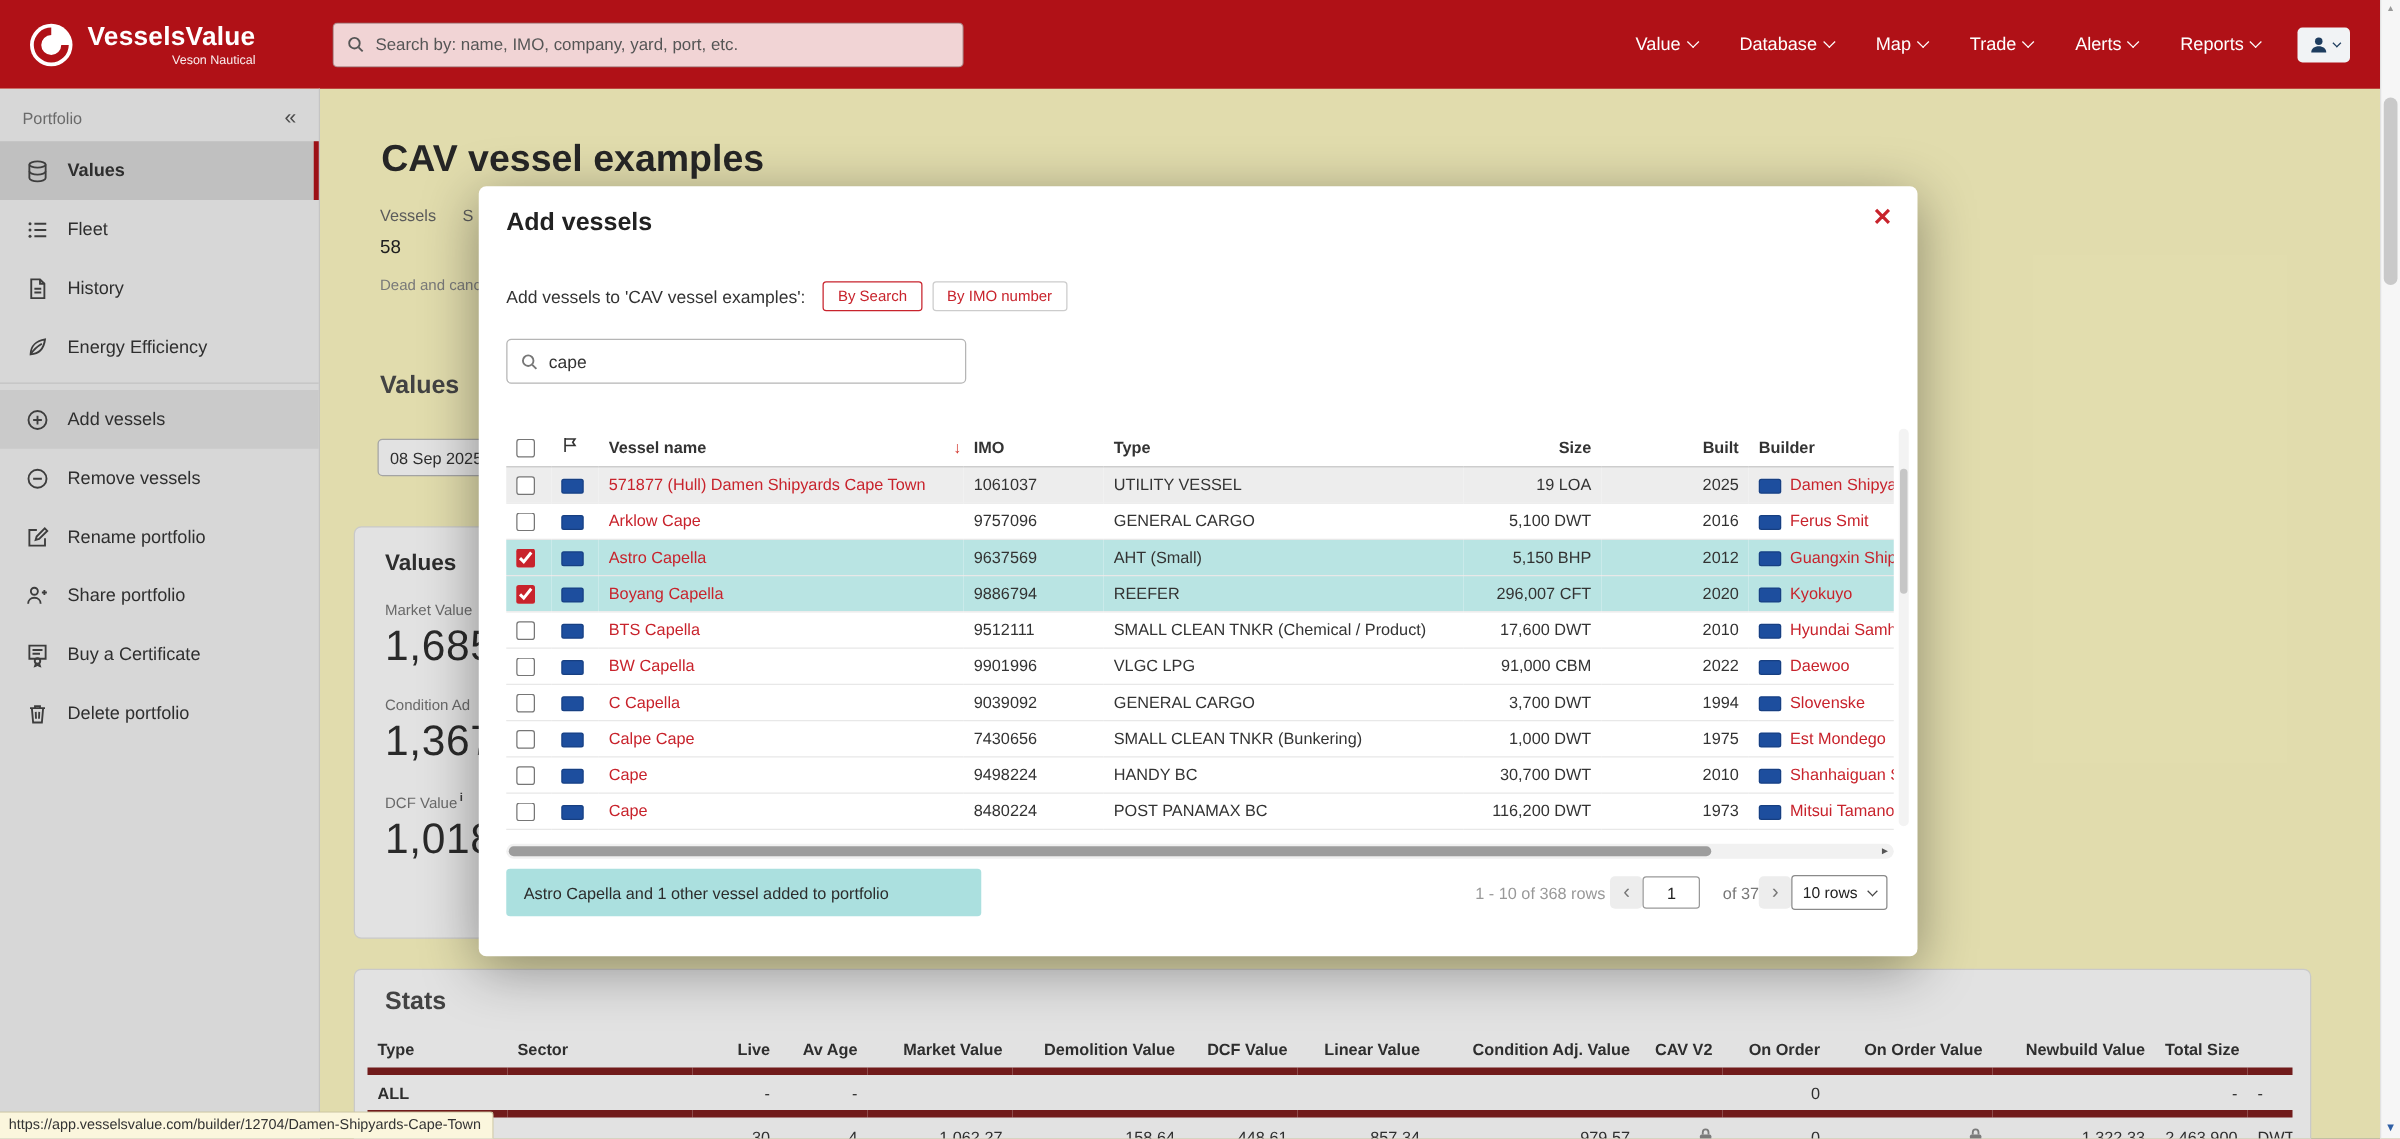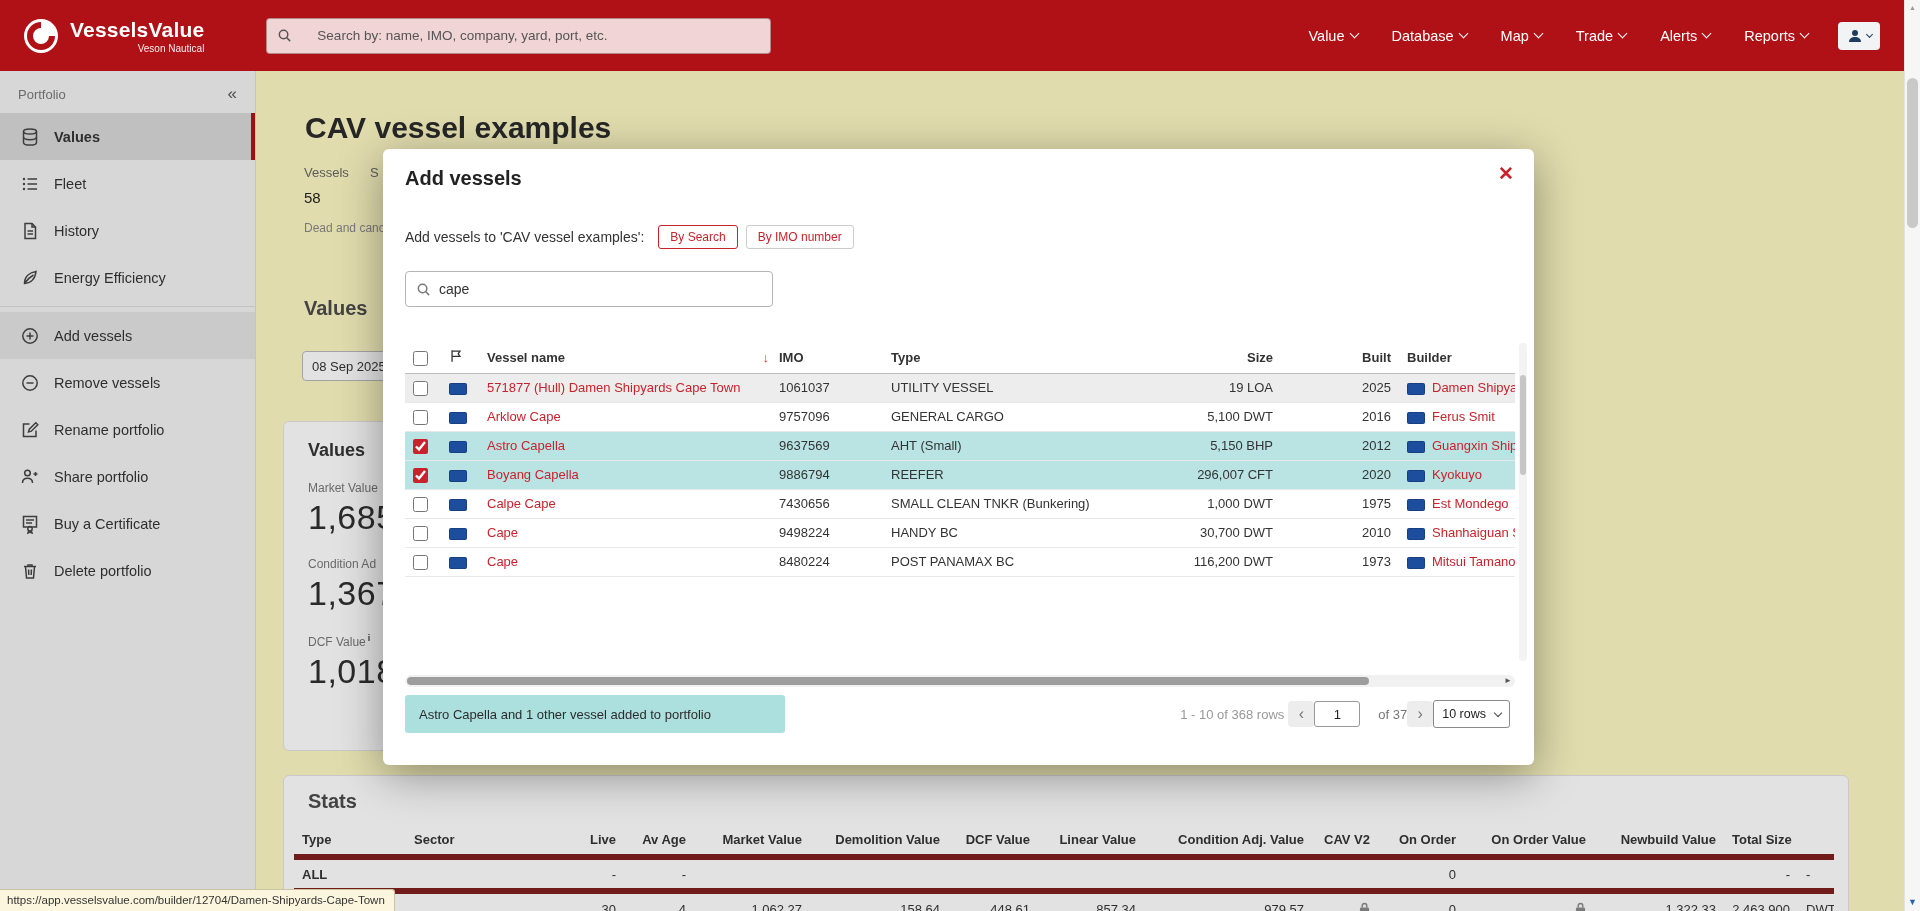--- a/index.html
+++ b/index.html
@@ -11,21 +11,21 @@
   
   .topbar { position:absolute; top:0; left:0; width:1904px; height:71px; background:#b01117;
             display:flex; align-items:center; }
   .logo { display:flex; align-items:center; gap:10px; margin-left:22px; cursor:pointer; }
   .logo-t1 { color:#fff; font-size:21px; font-weight:700; letter-spacing:.2px; }
   .logo-t2 { color:#fff; font-size:10px; opacity:.92; text-align:right; margin-top:1px; }
   .hsearch { margin-left:62px; width:505px; height:36px; background:rgba(255,255,255,.82);
              border:1px solid rgba(60,0,0,.35); border-radius:4px; display:flex; align-items:center;
              padding:0 10px; gap:8px; }
   .hsearch input { flex:1; border:none; outline:none; background:transparent; font-size:13.5px;
-                   color:#333; font-family:inherit;margin-left:17px; }
+                   color:#333; font-family:inherit; }
   .hsearch input::placeholder { color:#555; }
   .topnav { display:flex; gap:34px; margin-left:auto; align-items:center; }
   .nav-item { color:#fff; font-size:14.5px; display:flex; align-items:center; gap:6px; cursor:pointer; white-space:nowrap; }
   .chev { width:7px; height:7px; border-right:1.6px solid currentColor; border-bottom:1.6px solid currentColor;
           transform:rotate(45deg); margin-top:-4px; display:inline-block; }
   .user-btn { margin-left:30px; margin-right:24px; width:42px; height:28px; background:#f1f3f5;
               border-radius:4px; display:flex; align-items:center; justify-content:center; gap:4px;
               color:#1d3c5e; cursor:pointer; }
   .user-btn .chev { width:5px; height:5px; margin-top:-2px; }
   
@@ -503,20 +503,50 @@
             <td><span class="rlink">Boyang Capella</span></td>
             <td>9886794</td>
             <td>REEFER</td>
             <td class="tr-r">296,007 CFT</td>
             <td class="tr-r">2020</td>
             <td class="c-builder"><span class="flag"></span><span class="rlink">Kyokuyo</span></td>
           </tr>
           <tr>
             <td><input type="checkbox" style=""></td>
             <td><span class="flag"></span></td>
+            <td><span class="rlink">BTS Capella</span></td>
+            <td>9512111</td>
+            <td>SMALL CLEAN TNKR (Chemical / Product)</td>
+            <td class="tr-r">17,600 DWT</td>
+            <td class="tr-r">2010</td>
+            <td class="c-builder"><span class="flag"></span><span class="rlink">Hyundai Samh</span></td>
+          </tr>
+          <tr>
+            <td><input type="checkbox" style=""></td>
+            <td><span class="flag"></span></td>
+            <td><span class="rlink">BW Capella</span></td>
+            <td>9901996</td>
+            <td>VLGC LPG</td>
+            <td class="tr-r">91,000 CBM</td>
+            <td class="tr-r">2022</td>
+            <td class="c-builder"><span class="flag"></span><span class="rlink">Daewoo</span></td>
+          </tr>
+          <tr>
+            <td><input type="checkbox" style=""></td>
+            <td><span class="flag"></span></td>
+            <td><span class="rlink">C Capella</span></td>
+            <td>9039092</td>
+            <td>GENERAL CARGO</td>
+            <td class="tr-r">3,700 DWT</td>
+            <td class="tr-r">1994</td>
+            <td class="c-builder"><span class="flag"></span><span class="rlink">Slovenske</span></td>
+          </tr>
+          <tr>
+            <td><input type="checkbox" style=""></td>
+            <td><span class="flag"></span></td>
             <td><span class="rlink">Calpe Cape</span></td>
             <td>7430656</td>
             <td>SMALL CLEAN TNKR (Bunkering)</td>
             <td class="tr-r">1,000 DWT</td>
             <td class="tr-r">1975</td>
             <td class="c-builder"><span class="flag"></span><span class="rlink">Est Mondego</span></td>
           </tr>
           <tr>
             <td><input type="checkbox" style=""></td>
             <td><span class="flag"></span></td>

